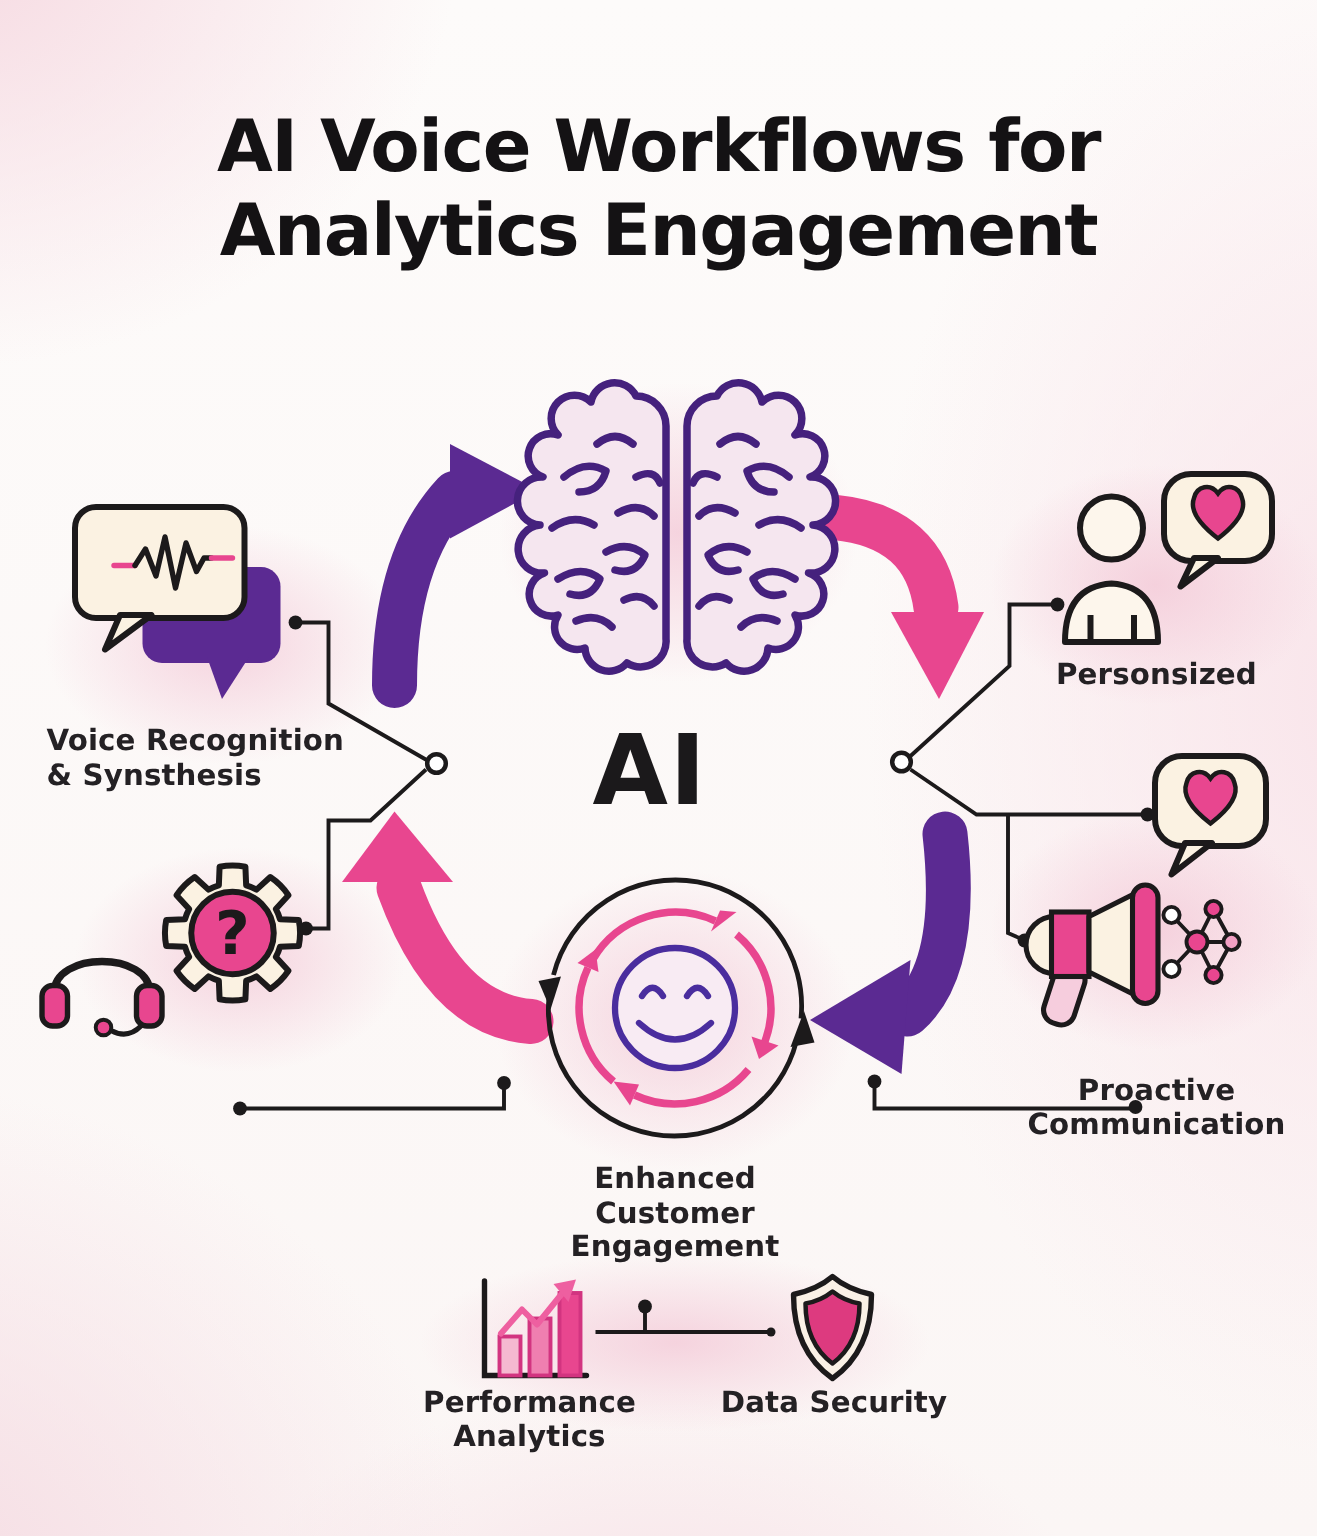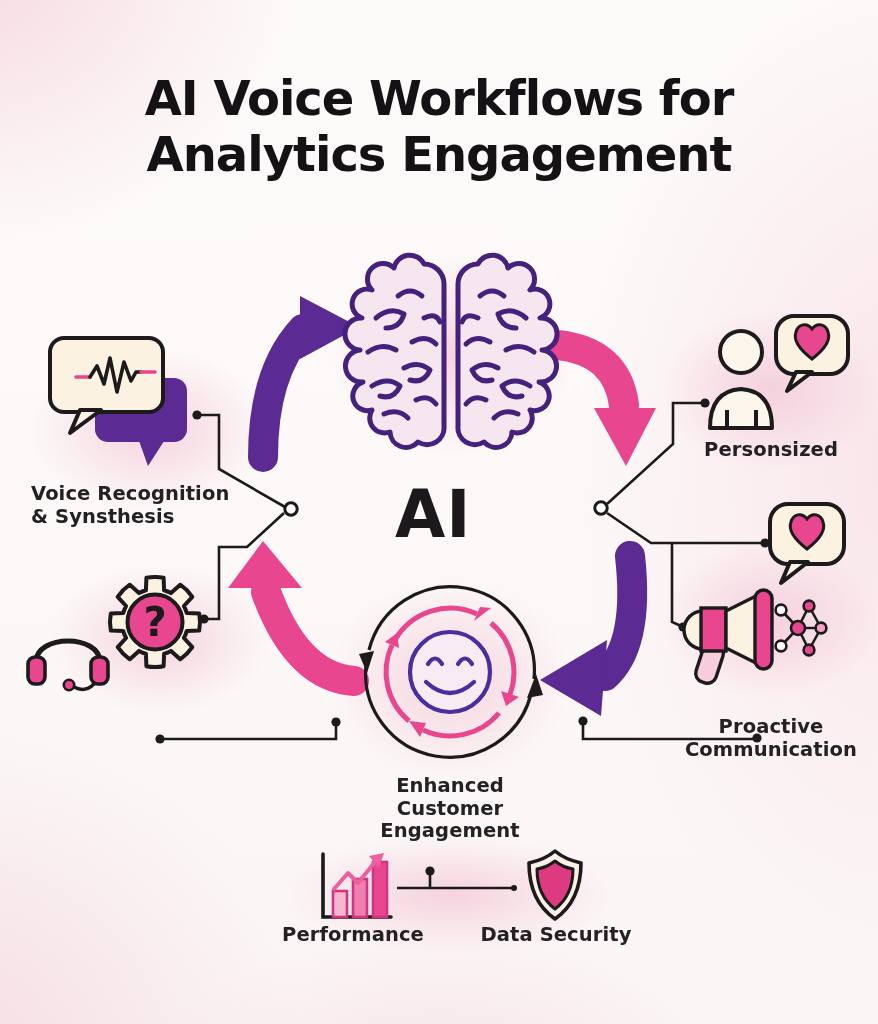--- a/index.html
+++ b/index.html
@@ -266,19 +266,20 @@
   </div>
 
   <div class="label lbl-enhanced">
     <div>Enhanced</div>
     <div>Customer</div>
     <div>Engagement</div>
   </div>
 
   <div class="label lbl-performance">
     <div>Performance</div>
+    <div>Analytics</div>
   </div>
 
   <div class="label lbl-datasec">
     <div>Data Security</div>
   </div>
 
 </div>
 
 </body></html>

